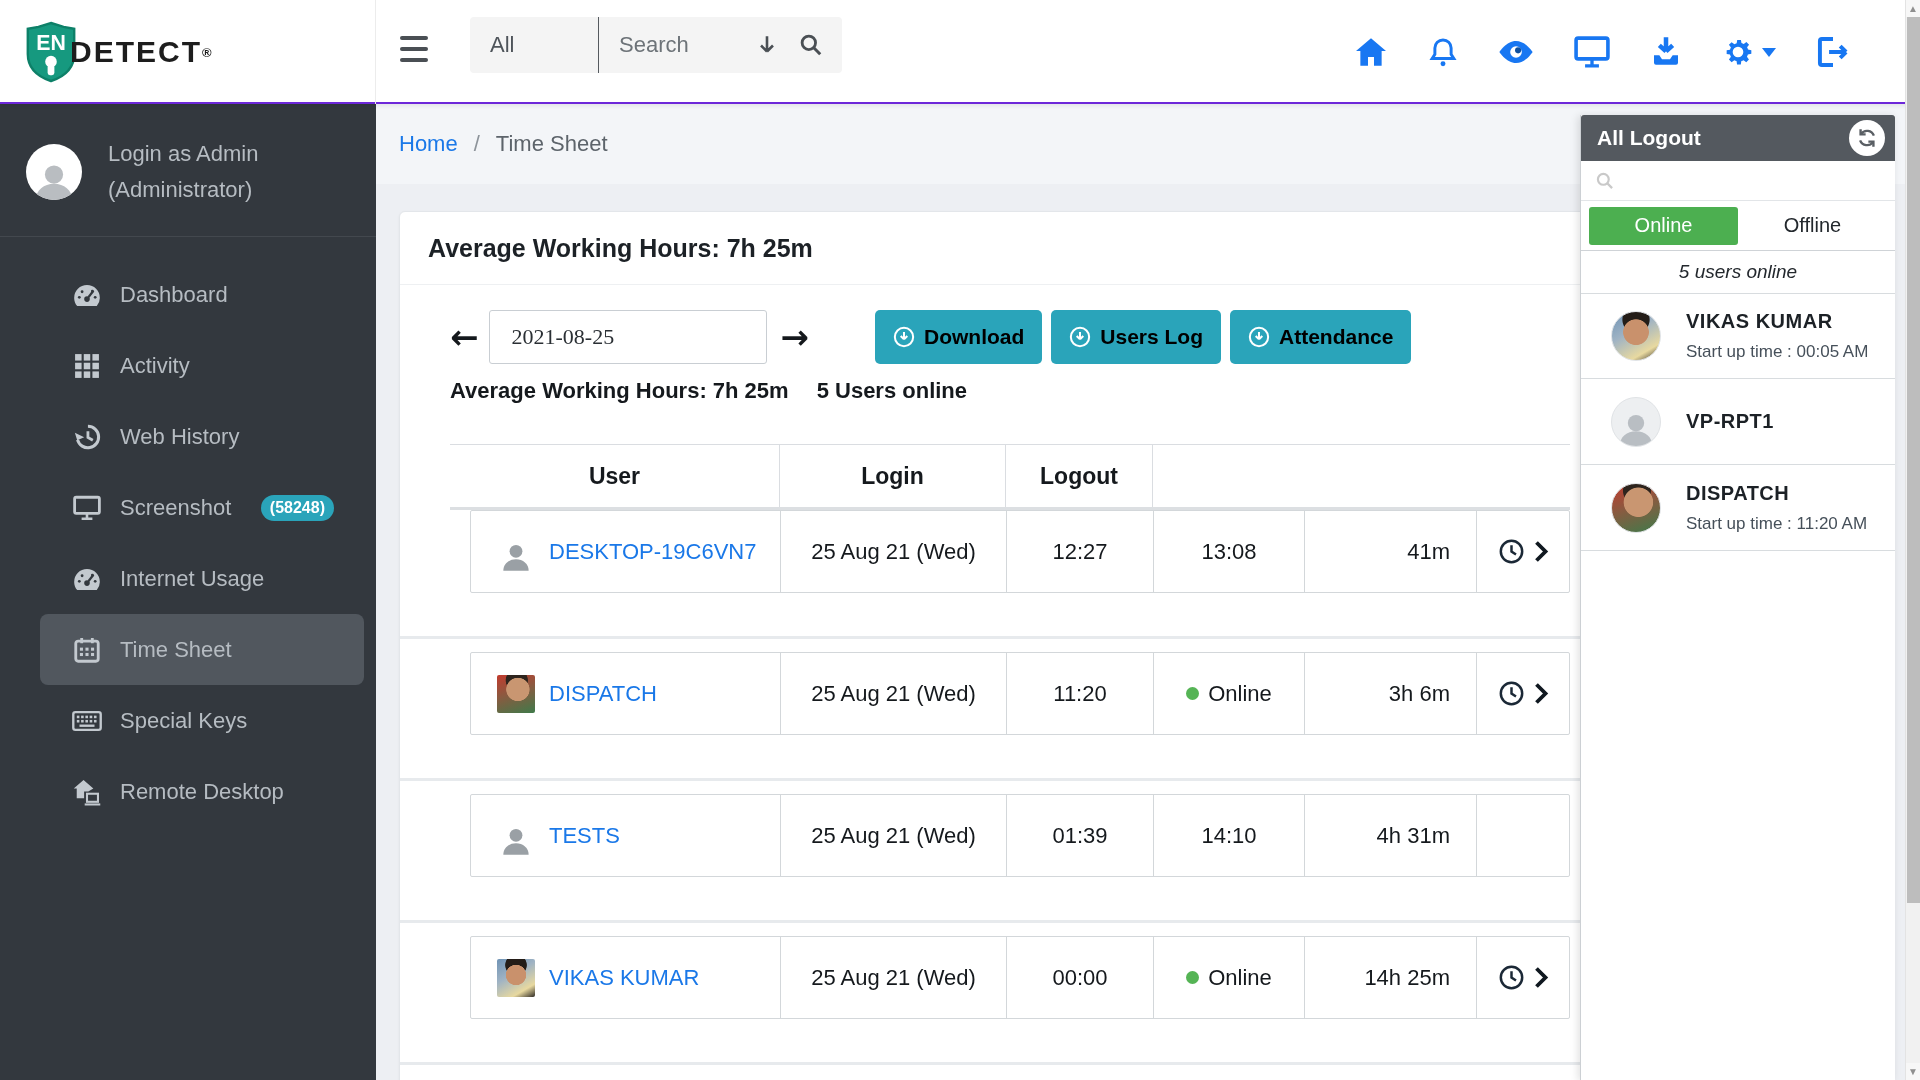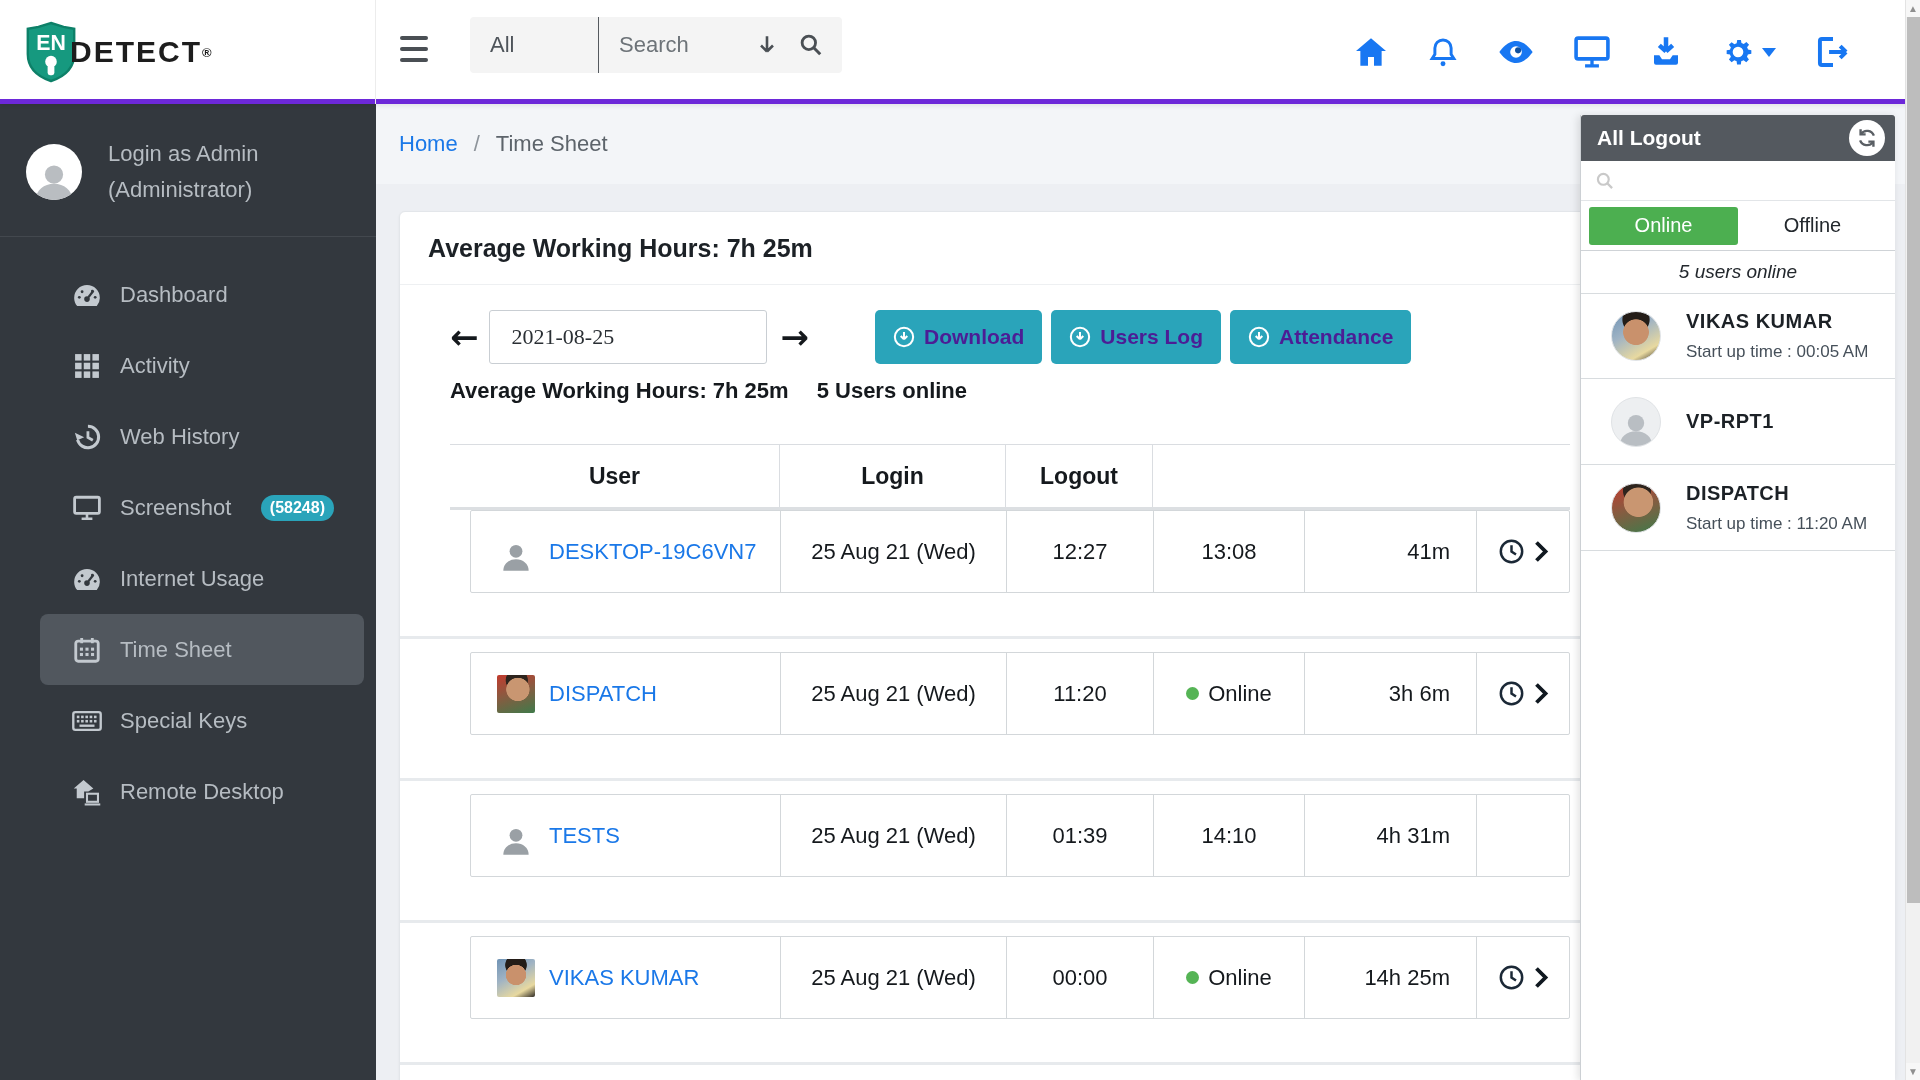--- a/index.html
+++ b/index.html
@@ -1,21 +1,21 @@
 <!DOCTYPE html>
 <html><head>
 <meta charset="utf-8">
 <style>
   * { margin:0; padding:0; box-sizing:border-box; }
   html,body { width:1920px; height:1080px; overflow:hidden; font-family:"Liberation Sans","DejaVu Sans",sans-serif; background:#edeff3; }
   .app { position:relative; width:1920px; height:1080px; }
 
   
   .topbar { position:absolute; left:0; top:0; width:1920px; height:104px; background:#ffffff; z-index:30;
-            border-bottom:5px solid #6d28d9; box-shadow:0 2px 4px rgba(0,0,0,.07); }
+            border-bottom:2px solid #6d28d9; box-shadow:0 2px 4px rgba(0,0,0,.07); }
   .logo-zone { position:absolute; left:0; top:0; width:376px; height:104px; display:flex; align-items:center; padding-left:22px;
                border-right:1px solid #ececec; }
   .logo-text { font-size:30px; font-weight:800; color:#1d1d1d; letter-spacing:2px; margin-left:-10px; }
   .logo-reg { font-size:13px; font-weight:700; color:#1d1d1d; vertical-align:18px; }
   .hamburger { position:absolute; left:400px; top:36px; width:30px; height:26px; display:flex; flex-direction:column; justify-content:space-between; cursor:pointer; }
   .hamburger span { display:block; width:28px; height:4px; background:#4a4f54; border-radius:2px; }
   .searchgroup { position:absolute; left:470px; top:17px; width:372px; height:56px; background:#f4f4f4; border-radius:4px;
                  display:flex; align-items:center; }
   .seg-all { width:128px; padding-left:20px; font-size:22px; color:#4e545a; }
   .sg-divider { width:1px; height:56px; background:#555a5f; }
@@ -48,21 +48,21 @@
   .bc-cur { color:#5d646b; }
   .card { margin-left:23px; margin-top:27px; width:1456px; min-height:920px; background:#ffffff; border:1px solid #e3e6ea; border-radius:6px; box-shadow:0 1px 3px rgba(0,0,0,.05); }
   .card-header { height:73px; display:flex; align-items:center; padding-left:28px; border-bottom:1px solid #eef0f2; }
   .card-title { font-size:25px; font-weight:600; color:#1c2126; }
   .card-body { padding:25px 0 0 50px; }
 
   .controls-row { display:flex; align-items:center; }
   .nav-arrow { font-size:34px; font-weight:700; color:#14181c; cursor:pointer; line-height:1; font-family:"DejaVu Sans",sans-serif; }
   .date-input { width:278px; height:54px; border:1px solid #c9ced3; border-radius:3px; font-size:22px; color:#2a2f34; padding-left:22px; margin:0 14px 0 10px; font-family:Liberation Serif, serif; }
   .btn-group { display:flex; gap:9px; margin-left:66px; }
-  .tealbtn { display:flex; align-items:center; gap:9px; height:54px; padding:0 18px; background:#2aa4ba; color:#4c1d95; border:none; border-radius:5px;
+  .tealbtn { display:flex; align-items:center; gap:9px; height:54px; padding:0 18px; background:#2aa4ba; color:#000000; border:none; border-radius:5px;
              font-size:21px; font-weight:700; cursor:pointer; font-family:inherit; }
   .summary-row { margin-top:14px; font-size:22px; font-weight:700; color:#15191d; display:flex; gap:28px; }
 
   .tstable { margin-top:40px; width:1120px; }
   .thead { display:grid; grid-template-columns:329px 226px 147px 151px 172px 95px; height:66px;
            border-top:1px solid #dadde1; border-bottom:3px solid #dcdfe2; }
   .th { display:flex; align-items:center; justify-content:center; font-size:23px; font-weight:700; color:#15191d; border-left:1px solid #dadde1; }
   .th:first-child { border-left:none; }
   .th.right { justify-content:flex-end; padding-right:26px; }
   .trow { margin-left:20px; width:1100px; height:83px; background:#fff; border:1px solid #d3d7da; border-radius:2px;

